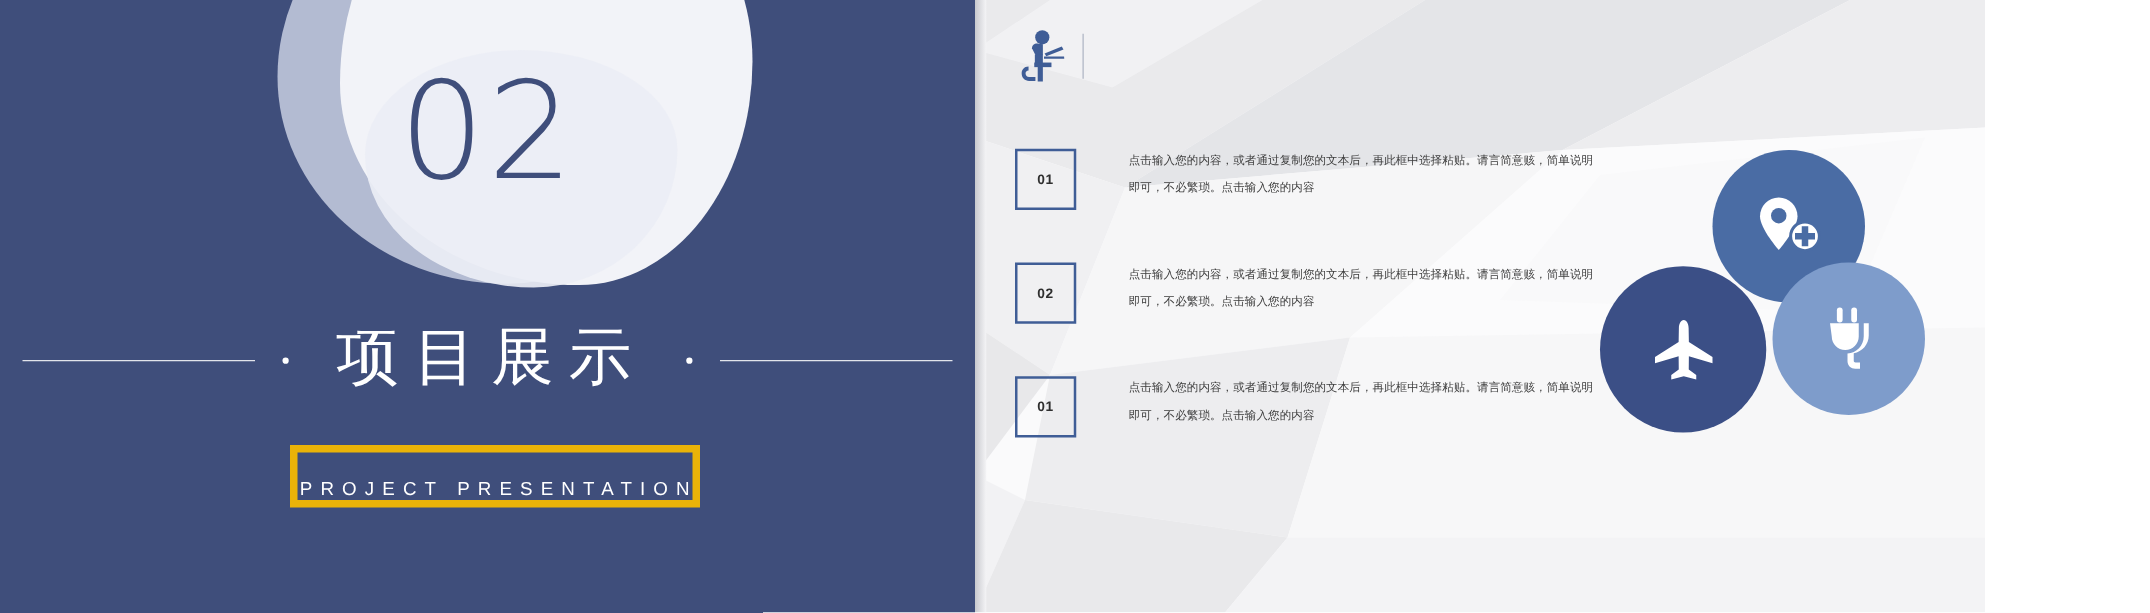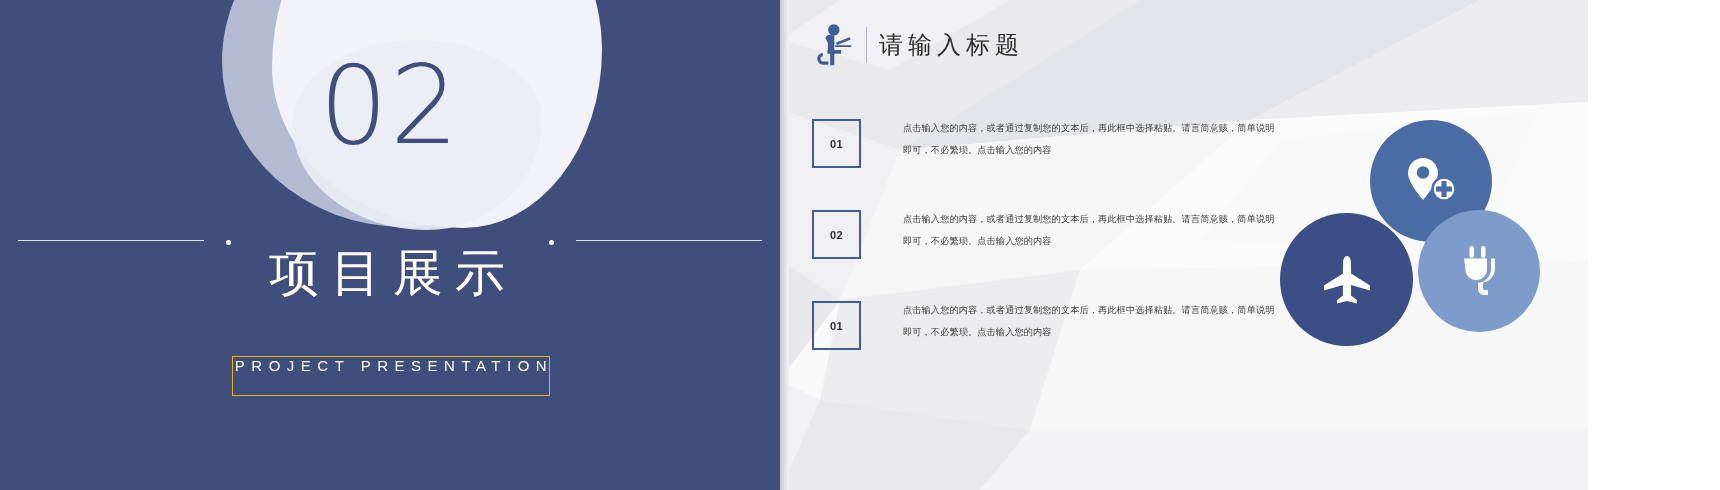--- a/index.html
+++ b/index.html
@@ -55,23 +55,23 @@
     text-align: center;
     font-size: 108px;
     line-height: 1;
     font-weight: 300;
     color: #3f4e7b;
     letter-spacing: 2px;
     font-family: "DejaVu Sans", sans-serif;
   }
   .title-row {
     position: absolute;
-    left: 0; right: 0; top: 240px;
-    display: flex;
-    align-items: flex-start;
+    left: 0; right: 0; top: 252px;
+    display: flex;
+    align-items: center;
     justify-content: center;
     gap: 16px;
   }
   .rule {
     height: 1px;
     width: 186px;
     background: #ffffff;
     opacity: 0.85;
   }
   .dot {
@@ -87,23 +87,23 @@
     letter-spacing: 12px;
     font-weight: 400;
     padding: 0 10px 6px 16px;
     white-space: nowrap;
     font-family: "DejaVu Sans", sans-serif;
   }
   .en-title-box {
     position: absolute;
     left: 232px; top: 356px;
     width: 316px; height: 38px;
-    border: 1px solid #eab308;
-    display: flex;
-    align-items: flex-start;
+    border: 6px solid #eab308;
+    display: flex;
+    align-items: flex-end;
     justify-content: center;
   }
   .en-title {
     color: #ffffff;
     font-size: 15px;
     letter-spacing: 6.5px;
     white-space: nowrap;
     padding-left: 6px;
   }
 
@@ -246,21 +246,20 @@
       <svg class="head-icon" viewBox="0 0 48 50">
         <circle cx="26" cy="8.5" r="6.2" fill="#3f5d96"></circle>
         <path d="M17 18 C17 15.4 19.3 13.6 22 13.9 L26.5 14.6 L26.5 24 L20 24 Z" fill="#3f5d96"></path>
         <path d="M19.5 23.5 L26.5 23.5 L26.5 47 L22 47 L22 33 L19.5 33 Z" fill="#3f5d96"></path>
         <rect x="19" y="30.5" width="15" height="4" fill="#3f5d96"></rect>
         <path d="M28 22.5 L43 16.5 L44.5 19 L29.5 25 Z" fill="#3f5d96"></path>
         <path d="M27.5 25.2 L45 25.2 L45.2 27.2 L27.5 27.2 Z" fill="#3f5d96"></path>
         <path d="M14 34 C10 34 8 37 8 40 C8 43.6 10.8 46.5 14.5 46.5 L20 46.5 L20 43 L14.5 43 C12.6 43 11.4 41.7 11.4 40 C11.4 38.6 12.3 37.4 14 37.4 Z" fill="#3f5d96"></path>
       </svg>
       <div class="head-divider"></div>
-      <div class="head-title">请输入标题</div>
     </div>
 
     <div class="items">
 
       <div class="item">
         <div class="num-box">
           <span>01</span>
         </div>
         <div class="item-text">
           <span>点击输入您的内容，或者通过复制您的文本后，再此框中选择粘贴。请言简意赅，简单说明</span>

